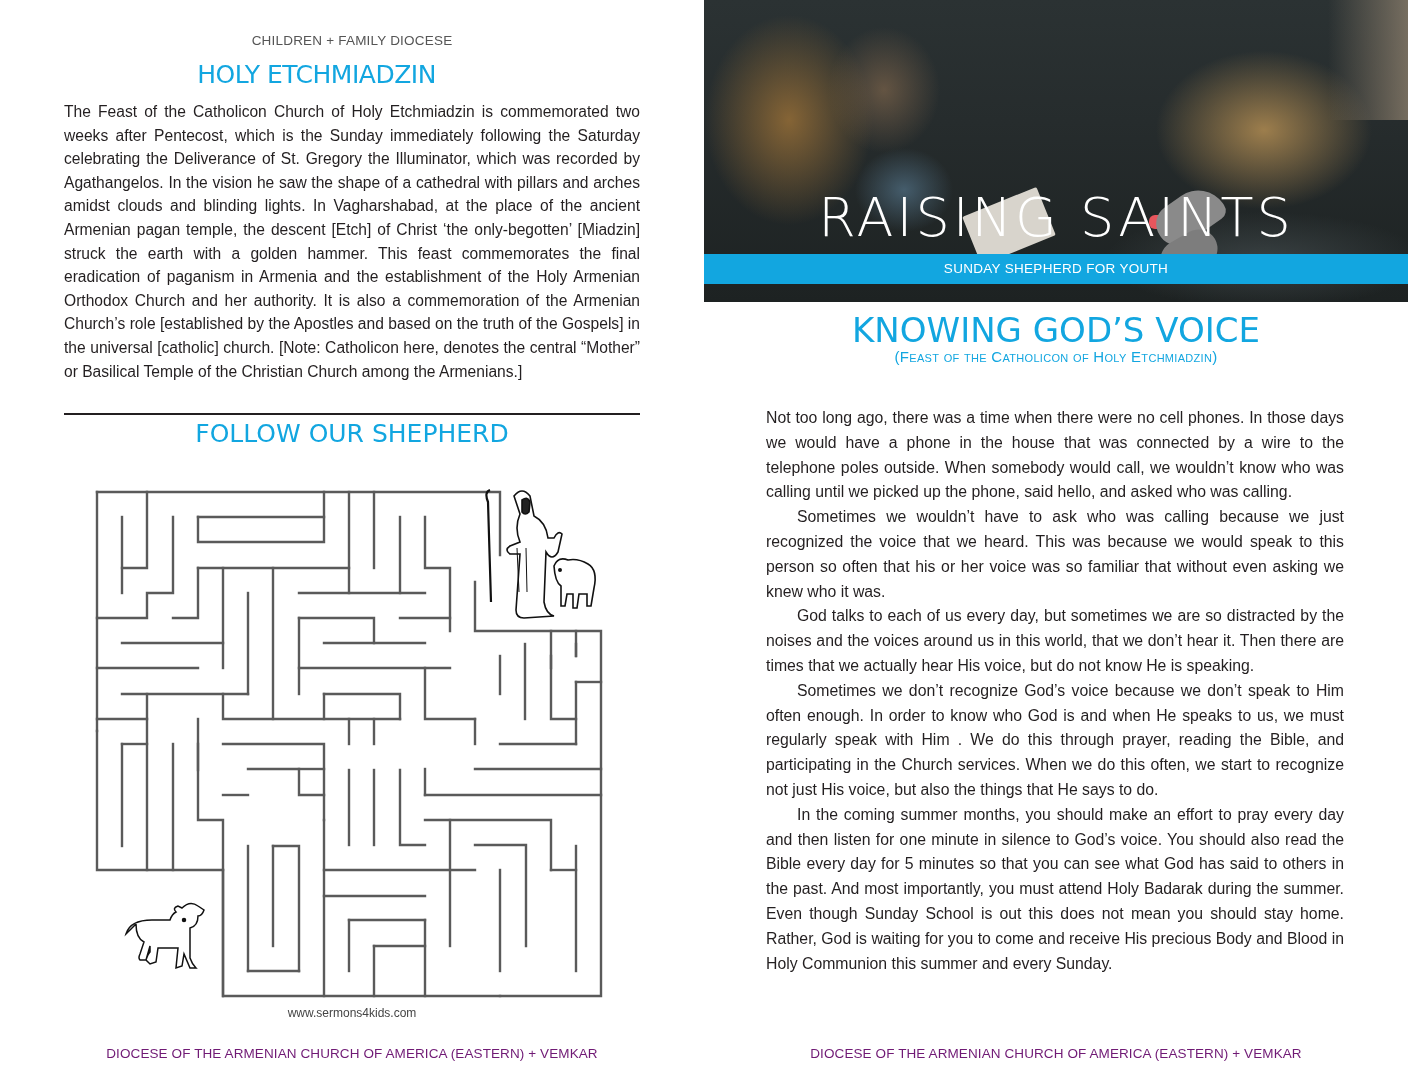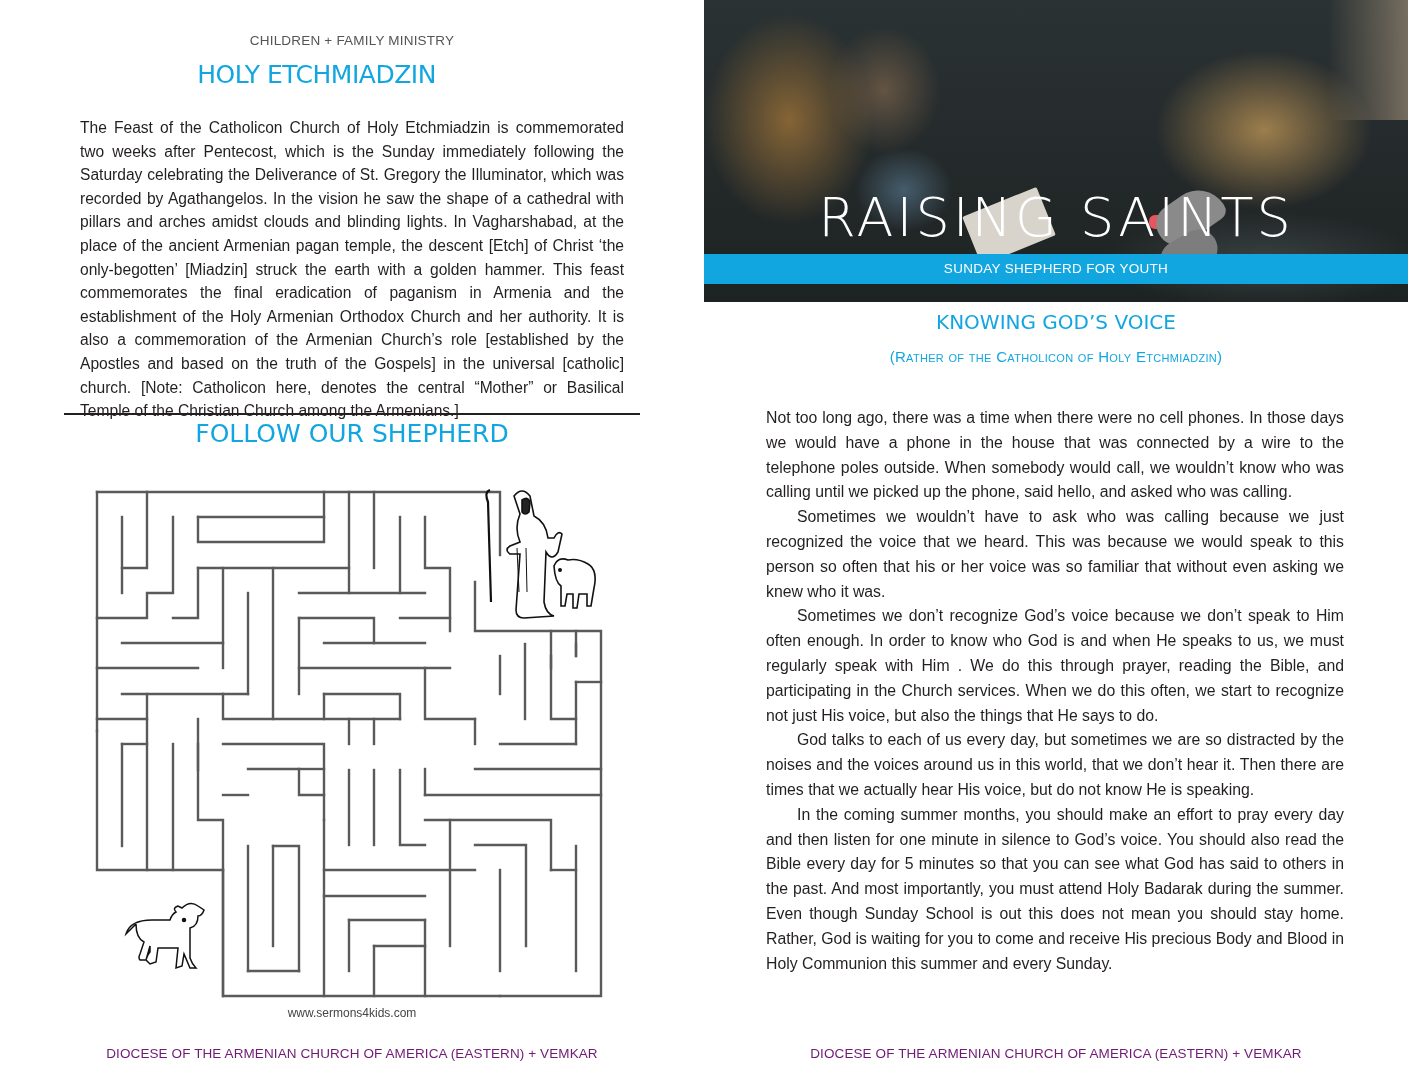--- a/index.html
+++ b/index.html
@@ -26,33 +26,33 @@
        radial-gradient(ellipse 70px 60px at 200px 190px, rgba(80,110,130,0.75), rgba(0,0,0,0) 70%),
        radial-gradient(ellipse 200px 60px at 560px 260px, rgba(60,68,70,0.9), rgba(0,0,0,0) 80%),
        linear-gradient(180deg,#2b3233 0%,#262c2d 40%,#1d2222 100%);}
   #hero .curtain{position:absolute;right:0;top:0;width:80px;height:120px;background:linear-gradient(90deg,rgba(90,80,70,0),rgba(150,135,115,0.7));}
   #hero .book{position:absolute;left:265px;top:200px;width:80px;height:52px;background:#d8d4cc;transform:rotate(-22deg);border-radius:2px;}
   #hero .shoe{position:absolute;left:450px;top:195px;width:70px;height:42px;background:#8a8a8a;border-radius:20px 30px 10px 20px;transform:rotate(-35deg);}
   #hero .shoe2{position:absolute;left:455px;top:235px;width:60px;height:38px;background:#7d7d7d;border-radius:20px;transform:rotate(-30deg);}
   #hero .sock{position:absolute;left:445px;top:215px;width:20px;height:14px;background:#e8565d;border-radius:6px;}
   #hero-title{position:absolute;left:0;width:704px;top:186px;text-align:center;color:#fff;font-family:"DejaVu Sans",sans-serif;font-weight:200;font-size:54px;letter-spacing:3px;-webkit-text-stroke:0px;}
   #hero-band{position:absolute;left:0;top:254px;width:704px;height:30px;background:#12a6e0;color:#fff;text-align:center;font-size:13.5px;line-height:30px;letter-spacing:0.3px;}
-  #h-voice{top:310px;left:0;width:704px;font-size:20px;letter-spacing:0px;}
+  #h-voice{top:310px;left:0;width:704px;font-size:34px;letter-spacing:0px;}
   #sub-feast{position:absolute;top:348px;left:0;width:704px;text-align:center;color:#12a6e0;font-size:15px;font-variant:small-caps;letter-spacing:0.3px;}
   #sub-reading{position:absolute;top:376px;left:0;width:704px;text-align:center;color:#12a6e0;font-size:14px;}
   #voice-text{left:62px;top:406px;width:578px;font-size:15.8px;line-height:24.8px;}
   #voice-text p{margin:0;}
   #voice-text p.indent{text-indent:31px;}
-  #etch-text p{margin:16px;}
+  #etch-text p{margin:0;}
 </style>
 </head>
 <body>
 
 <div class="page" id="left">
-  <div class="kicker">CHILDREN + FAMILY MINISTRY</div>
+  <div class="kicker">CHILDREN + FAMILY DIOCESE</div>
   <h1 class="h-blue" id="h-etch">HOLY ETCHMIADZIN</h1>
   <div class="body-text" id="etch-text">
     <p>The Feast of the Catholicon Church of Holy Etchmiadzin is commemorated two weeks after Pentecost, which is the Sunday immediately following the Saturday celebrating the Deliverance of St. Gregory the Illuminator, which was recorded by Agathangelos. In the vision he saw the shape of a cathedral with pillars and arches amidst clouds and blinding lights. In Vagharshabad, at the place of the ancient Armenian pagan temple, the descent [Etch] of Christ ‘the only-begotten’ [Miadzin] struck the earth with a golden hammer. This feast commemorates the final eradication of paganism in Armenia and the establishment of the Holy Armenian Orthodox Church and her authority. It is also a commemoration of the Armenian Church’s role [established by the Apostles and based on the truth of the Gospels] in the universal [catholic] church. [Note: Catholicon here, denotes the central “Mother” or Basilical Temple of the Christian Church among the Armenians.]</p>
   </div>
   <div class="rule"></div>
   <h2 class="h-blue" id="h-maze">FOLLOW OUR SHEPHERD</h2>
 
   <svg id="maze" width="704" height="1088">
     <g id="maze-walls" stroke="#5a5a5a" stroke-width="2.4" stroke-linecap="square" fill="none"></g>
 
@@ -165,24 +165,24 @@
     <div class="curtain"></div>
     <div class="book"></div>
     <div class="sock"></div>
     <div class="shoe"></div>
     <div class="shoe2"></div>
     <div id="hero-title">RAISING  SAINTS</div>
     <div id="hero-band">SUNDAY SHEPHERD FOR YOUTH</div>
   </div>
 
   <h1 class="h-blue" id="h-voice">KNOWING GOD’S VOICE</h1>
-  <div id="sub-feast">(Rather of the Catholicon of Holy Etchmiadzin)</div>
+  <div id="sub-feast">(Feast of the Catholicon of Holy Etchmiadzin)</div>
 
   <div class="body-text" id="voice-text">
     <p>Not too long ago, there was a time when there were no cell phones. In those days we would have a phone in the house that was connected by a wire to the telephone poles outside. When somebody would call, we wouldn’t know who was calling until we picked up the phone, said hello, and asked who was calling.</p>
     <p class="indent">Sometimes we wouldn’t have to ask who was calling because we just recognized the voice that we heard. This was because we would speak to this person so often that his or her voice was so familiar that without even asking we knew who it was.</p>
+    <p class="indent">God talks to each of us every day, but sometimes we are so distracted by the noises and the voices around us in this world, that we don’t hear it. Then there are times that we actually hear His voice, but do not know He is speaking.</p>
     <p class="indent">Sometimes we don’t recognize God’s voice because we don’t speak to Him often enough. In order to know who God is and when He speaks to us, we must regularly speak with Him . We do this through prayer, reading the Bible, and participating in the Church services. When we do this often, we start to recognize not just His voice, but also the things that He says to do.</p>
-    <p class="indent">God talks to each of us every day, but sometimes we are so distracted by the noises and the voices around us in this world, that we don’t hear it. Then there are times that we actually hear His voice, but do not know He is speaking.</p>
     <p class="indent">In the coming summer months, you should make an effort to pray every day and then listen for one minute in silence to God’s voice. You should also read the Bible every day for 5 minutes so that you can see what God has said to others in the past. And most importantly, you must attend Holy Badarak during the summer. Even though Sunday School is out this does not mean you should stay home. Rather, God is waiting for you to come and receive His precious Body and Blood in Holy Communion this summer and every Sunday.</p>
   </div>
 
   <div class="footer">DIOCESE OF THE ARMENIAN CHURCH OF AMERICA (EASTERN) + VEMKAR</div>
 </div>
 
 </body></html>

